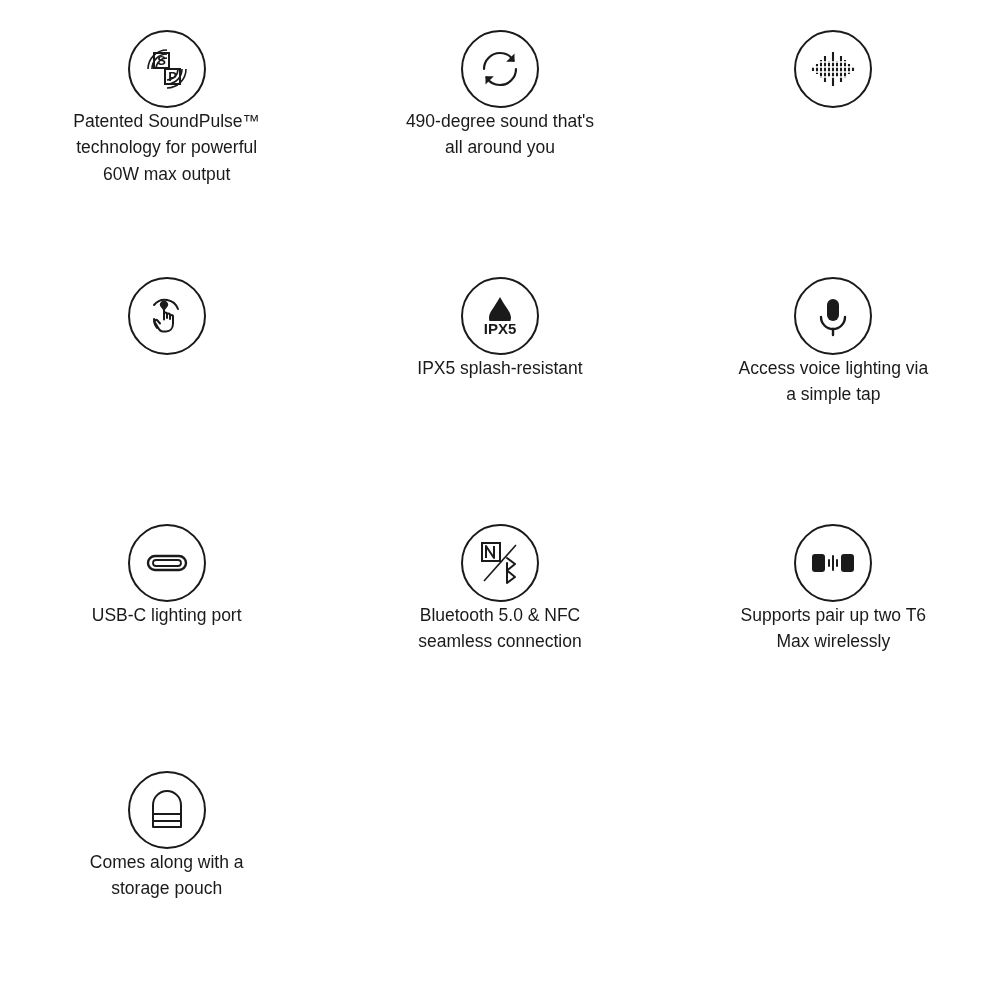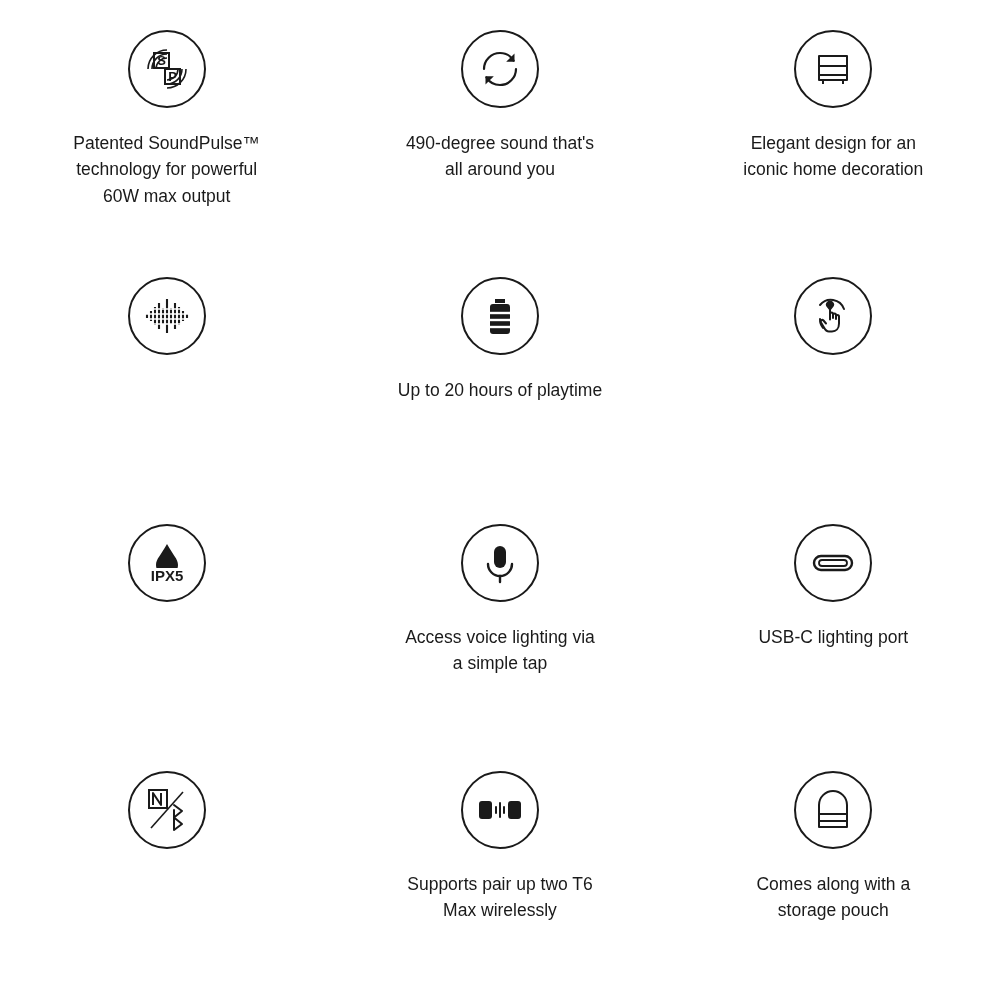--- a/index.html
+++ b/index.html
@@ -33,21 +33,20 @@
     height: 78px;
     border-radius: 50%;
     border: 2px solid #1a1a1a;
     display: flex;
     align-items: center;
     justify-content: center;
     box-sizing: border-box;
     flex: none;
   }
   .feature-caption {
-    margin-top: 22px;
     text-align: center;
     font-size: 17.5px;
     line-height: 1.5;
     color: #1a1a1a;
     max-width: 260px;
     white-space: pre-line;
   }
   svg { display: block; }
 </style>
 </head>
@@ -87,35 +86,20 @@
           <path d="M11 27a16 16 0 0 1 16-16 16 16 0 0 1 13.6 7.6"></path>
         </g>
         <path d="M41.5 11.5 L41.5 19.8 L33.2 19.8 Z" fill="#1a1a1a"></path>
         <path d="M12.5 42.5 L12.5 34.2 L20.8 34.2 Z" fill="#1a1a1a"></path>
       </svg>
     </div>
     <div class="feature-caption">490-degree sound that's
 all around you</div>
   </div>
 
-  <div class="feature-cell">
-    <div class="icon-circle">
-      <svg width="54" height="54" viewBox="0 0 54 54">
-        <g fill="none" stroke="#1a1a1a" stroke-width="2" stroke-linejoin="round">
-          <rect x="13" y="14" width="28" height="24"></rect>
-          <line x1="13" y1="24" x2="41" y2="24"></line>
-          <line x1="13" y1="33" x2="41" y2="33"></line>
-          <line x1="17" y1="38" x2="17" y2="42"></line>
-          <line x1="37" y1="38" x2="37" y2="42"></line>
-        </g>
-      </svg>
-    </div>
-    <div class="feature-caption">Elegant design for an
-iconic home decoration</div>
-  </div>
 
   <div class="feature-cell">
     <div class="icon-circle">
       <svg width="58" height="58" viewBox="0 0 58 58">
         <g stroke="#1a1a1a" stroke-width="2.1" stroke-linecap="butt">
           <line x1="9" y1="27" x2="9" y2="31"></line>
           <line x1="13" y1="24" x2="13" y2="34"></line>
           <line x1="17" y1="20" x2="17" y2="38"></line>
           <line x1="21" y1="16" x2="21" y2="42"></line>
           <line x1="25" y1="21" x2="25" y2="37"></line>
@@ -129,34 +113,20 @@
         <g stroke="#ffffff" stroke-width="1.5">
           <line x1="6" y1="22" x2="52" y2="22"></line>
           <line x1="6" y1="27" x2="52" y2="27"></line>
           <line x1="6" y1="32" x2="52" y2="32"></line>
           <line x1="6" y1="37" x2="52" y2="37"></line>
         </g>
       </svg>
     </div>
   </div>
 
-  <div class="feature-cell">
-    <div class="icon-circle">
-      <svg width="54" height="54" viewBox="0 0 54 54">
-        <rect x="22" y="10" width="10" height="4" fill="#1a1a1a"></rect>
-        <rect x="17" y="15" width="20" height="30" rx="3" fill="#1a1a1a"></rect>
-        <g stroke="#ffffff" stroke-width="2.4">
-          <line x1="17" y1="24" x2="37" y2="24"></line>
-          <line x1="17" y1="31" x2="37" y2="31"></line>
-          <line x1="17" y1="38" x2="37" y2="38"></line>
-        </g>
-      </svg>
-    </div>
-    <div class="feature-caption">Up to 20 hours of playtime</div>
-  </div>
 
   <div class="feature-cell">
     <div class="icon-circle">
       <svg width="54" height="54" viewBox="0 0 54 54">
         <g fill="none" stroke="#1a1a1a" stroke-width="2" stroke-linecap="round" stroke-linejoin="round">
           <path d="M14 16a14 14 0 0 1 24 4"></path>
           <path d="M17 39a14 14 0 0 1-3-9"></path>
           <path d="M24 16.5v14"></path>
           <path d="M24 25c0-2 3-2 3 0v4"></path>
           <path d="M27 26c0-2 3-2 3 0v4"></path>
@@ -169,20 +139,21 @@
   </div>
 
   <div class="feature-cell">
     <div class="icon-circle">
       <svg width="56" height="56" viewBox="0 0 56 56">
         <path d="M28 9 C 34 20, 39 24, 39 30 a 11 11 0 0 1 -22 0 c 0 -6, 5 -10, 11 -21 z" fill="#1a1a1a"></path>
         <rect x="10" y="33" width="36" height="14" fill="#ffffff"></rect>
         <text x="28" y="46" font-family="'Liberation Sans',sans-serif" font-size="15" font-weight="bold" text-anchor="middle" fill="#1a1a1a">IPX5</text>
       </svg>
     </div>
+    <div class="feature-caption">IPX5 splash-resistant</div>
   </div>
 
   <div class="feature-cell">
     <div class="icon-circle">
       <svg width="54" height="54" viewBox="0 0 54 54">
         <rect x="21" y="10" width="12" height="22" rx="6" fill="#1a1a1a"></rect>
         <path d="M15 28a12 12 0 0 0 24 0" fill="none" stroke="#1a1a1a" stroke-width="2.4" stroke-linecap="round"></path>
         <line x1="27" y1="40" x2="27" y2="46" stroke="#1a1a1a" stroke-width="2.4" stroke-linecap="round"></line>
       </svg>
     </div>
@@ -205,20 +176,22 @@
       <svg width="64" height="64" viewBox="0 0 64 64">
         <line x1="48" y1="14" x2="16" y2="50" stroke="#1a1a1a" stroke-width="1.6"></line>
         <rect x="14" y="12" width="18" height="18" fill="none" stroke="#1a1a1a" stroke-width="2"></rect>
         <path d="M18 27V15l8 12V15" fill="none" stroke="#1a1a1a" stroke-width="2" stroke-linejoin="round"></path>
         <g fill="none" stroke="#1a1a1a" stroke-width="2" stroke-linejoin="round" stroke-linecap="round">
           <path d="M39 32v20l8-6-8-6.5"></path>
           <path d="M39 39.5l8-6.5-8-6"></path>
         </g>
       </svg>
     </div>
+    <div class="feature-caption">Bluetooth 5.0 &amp; NFC
+seamless connection</div>
   </div>
 
   <div class="feature-cell">
     <div class="icon-circle">
       <svg width="58" height="58" viewBox="0 0 58 58">
         <rect x="8" y="20" width="13" height="18" rx="3" fill="#1a1a1a"></rect>
         <rect x="37" y="20" width="13" height="18" rx="3" fill="#1a1a1a"></rect>
         <g stroke="#1a1a1a" stroke-width="2" stroke-linecap="round">
           <line x1="25" y1="26" x2="25" y2="32"></line>
           <line x1="29" y1="22" x2="29" y2="36"></line>

